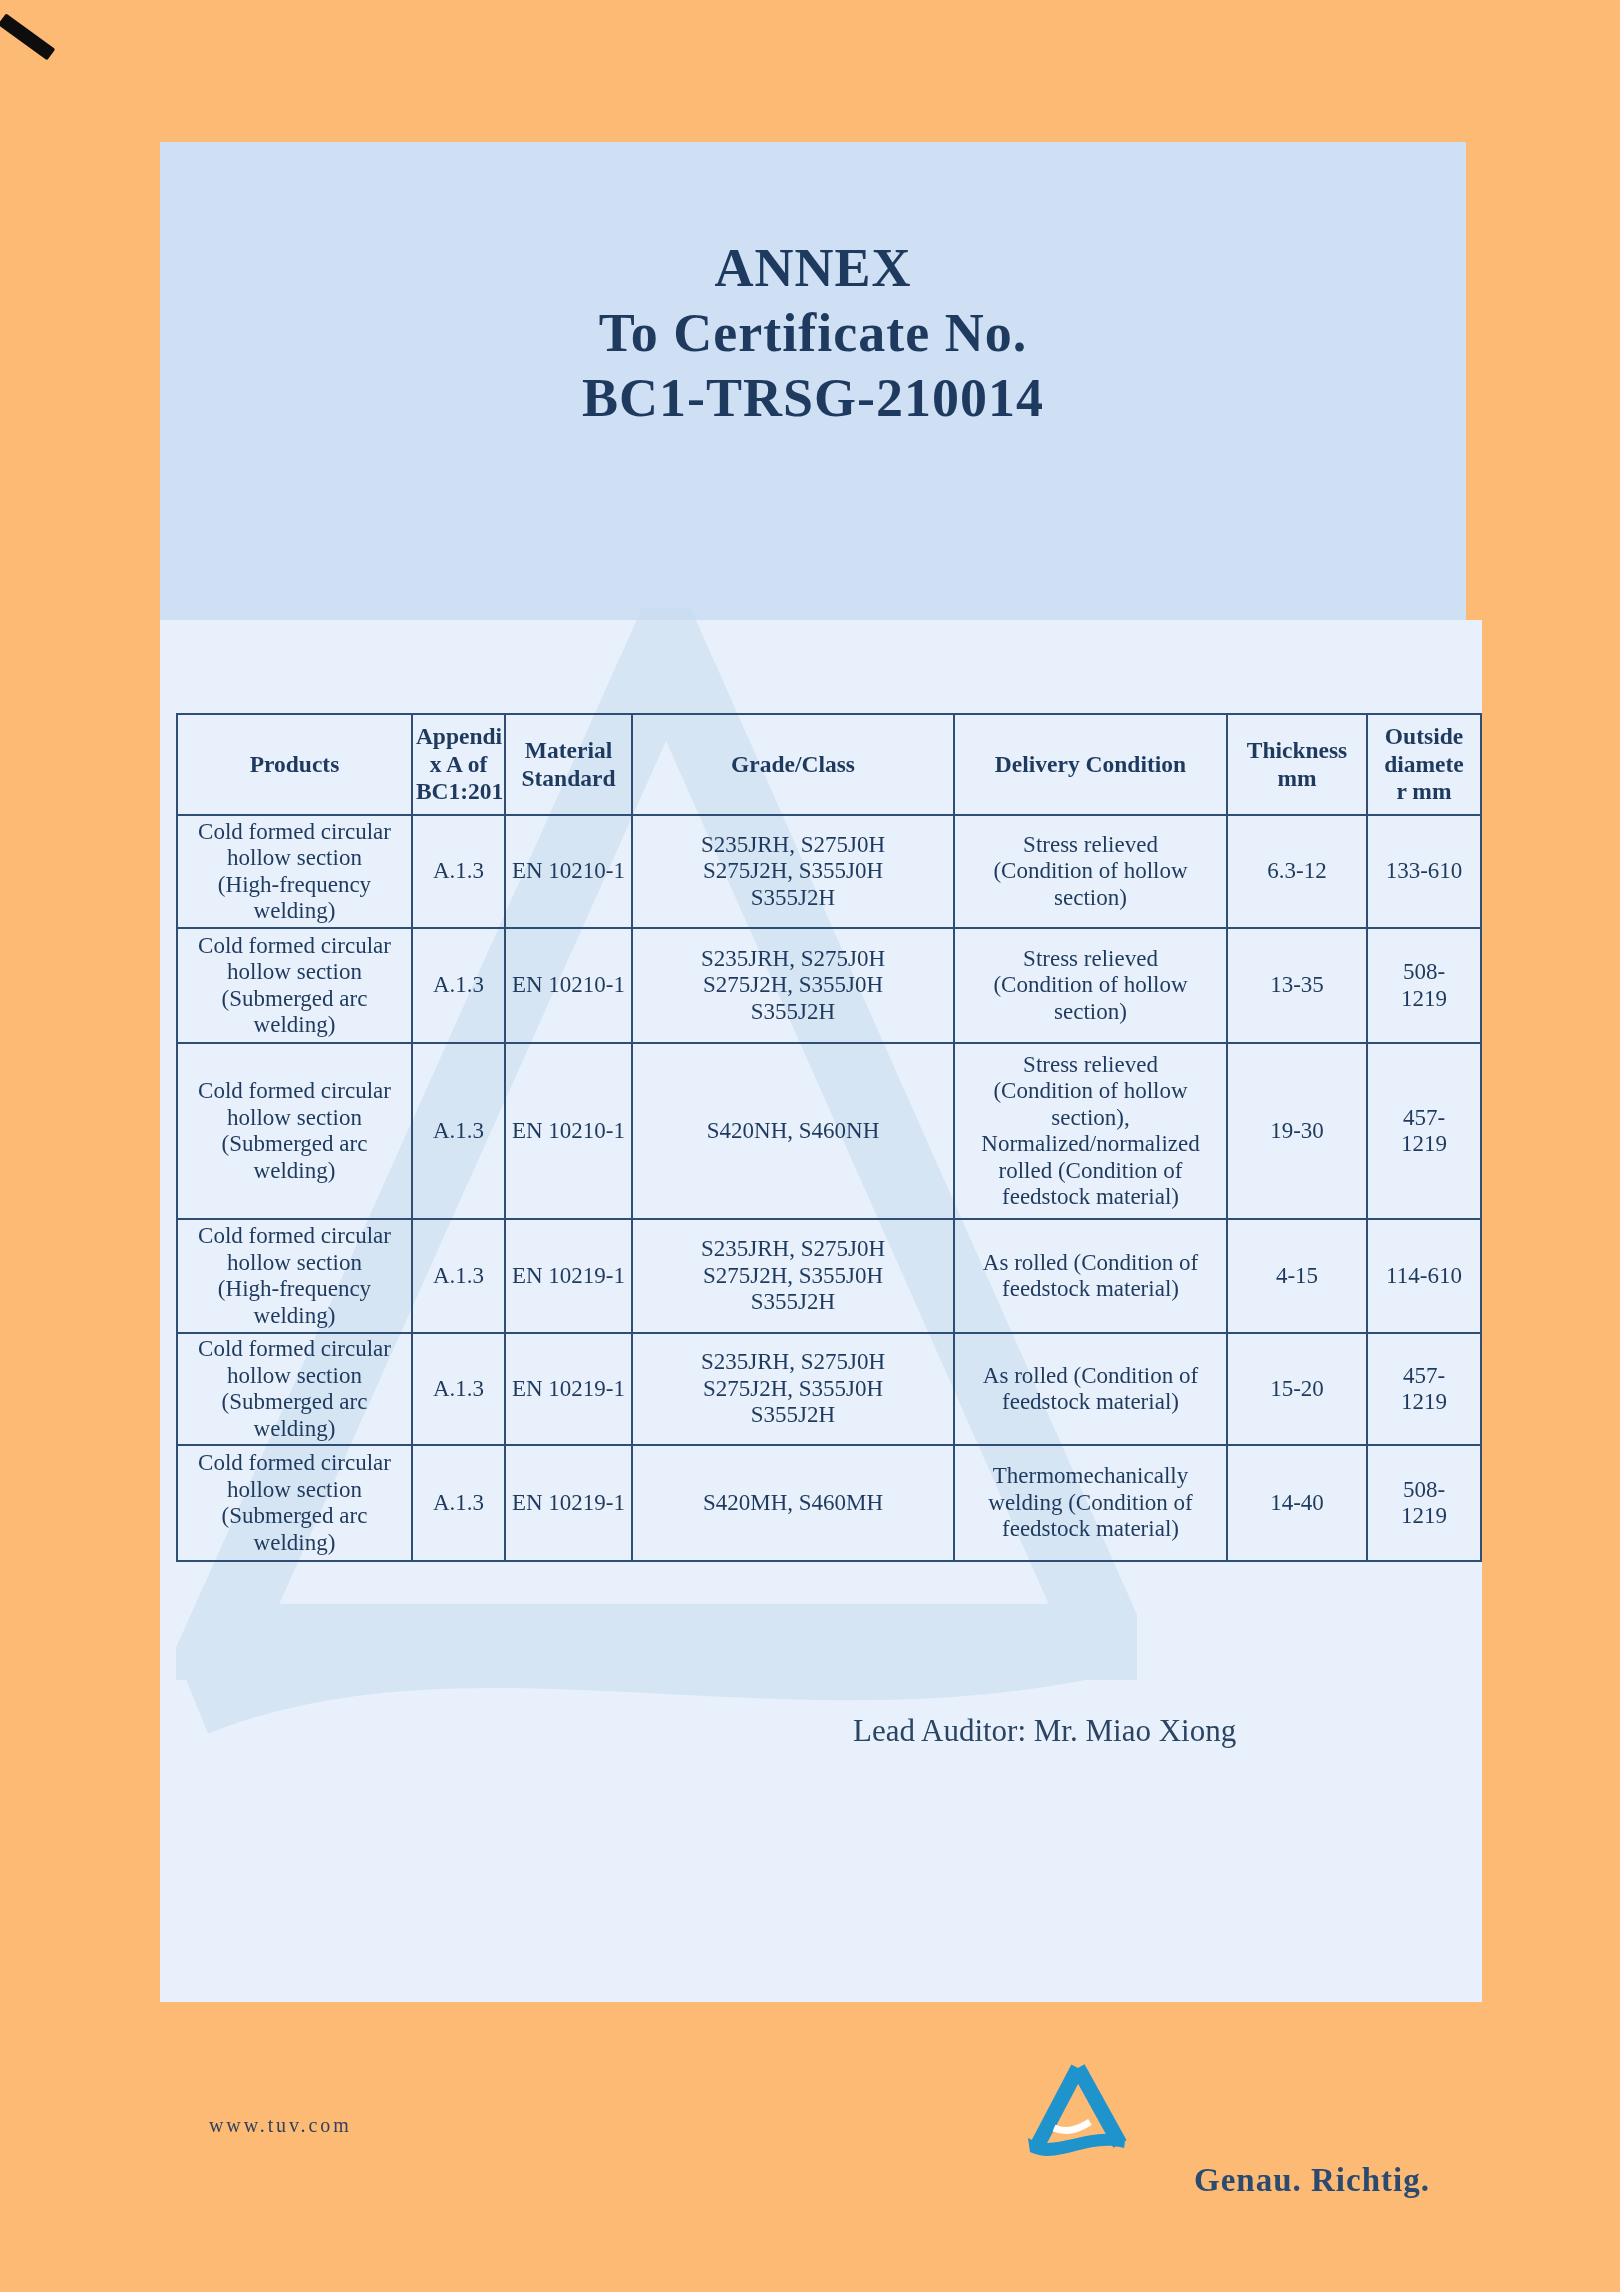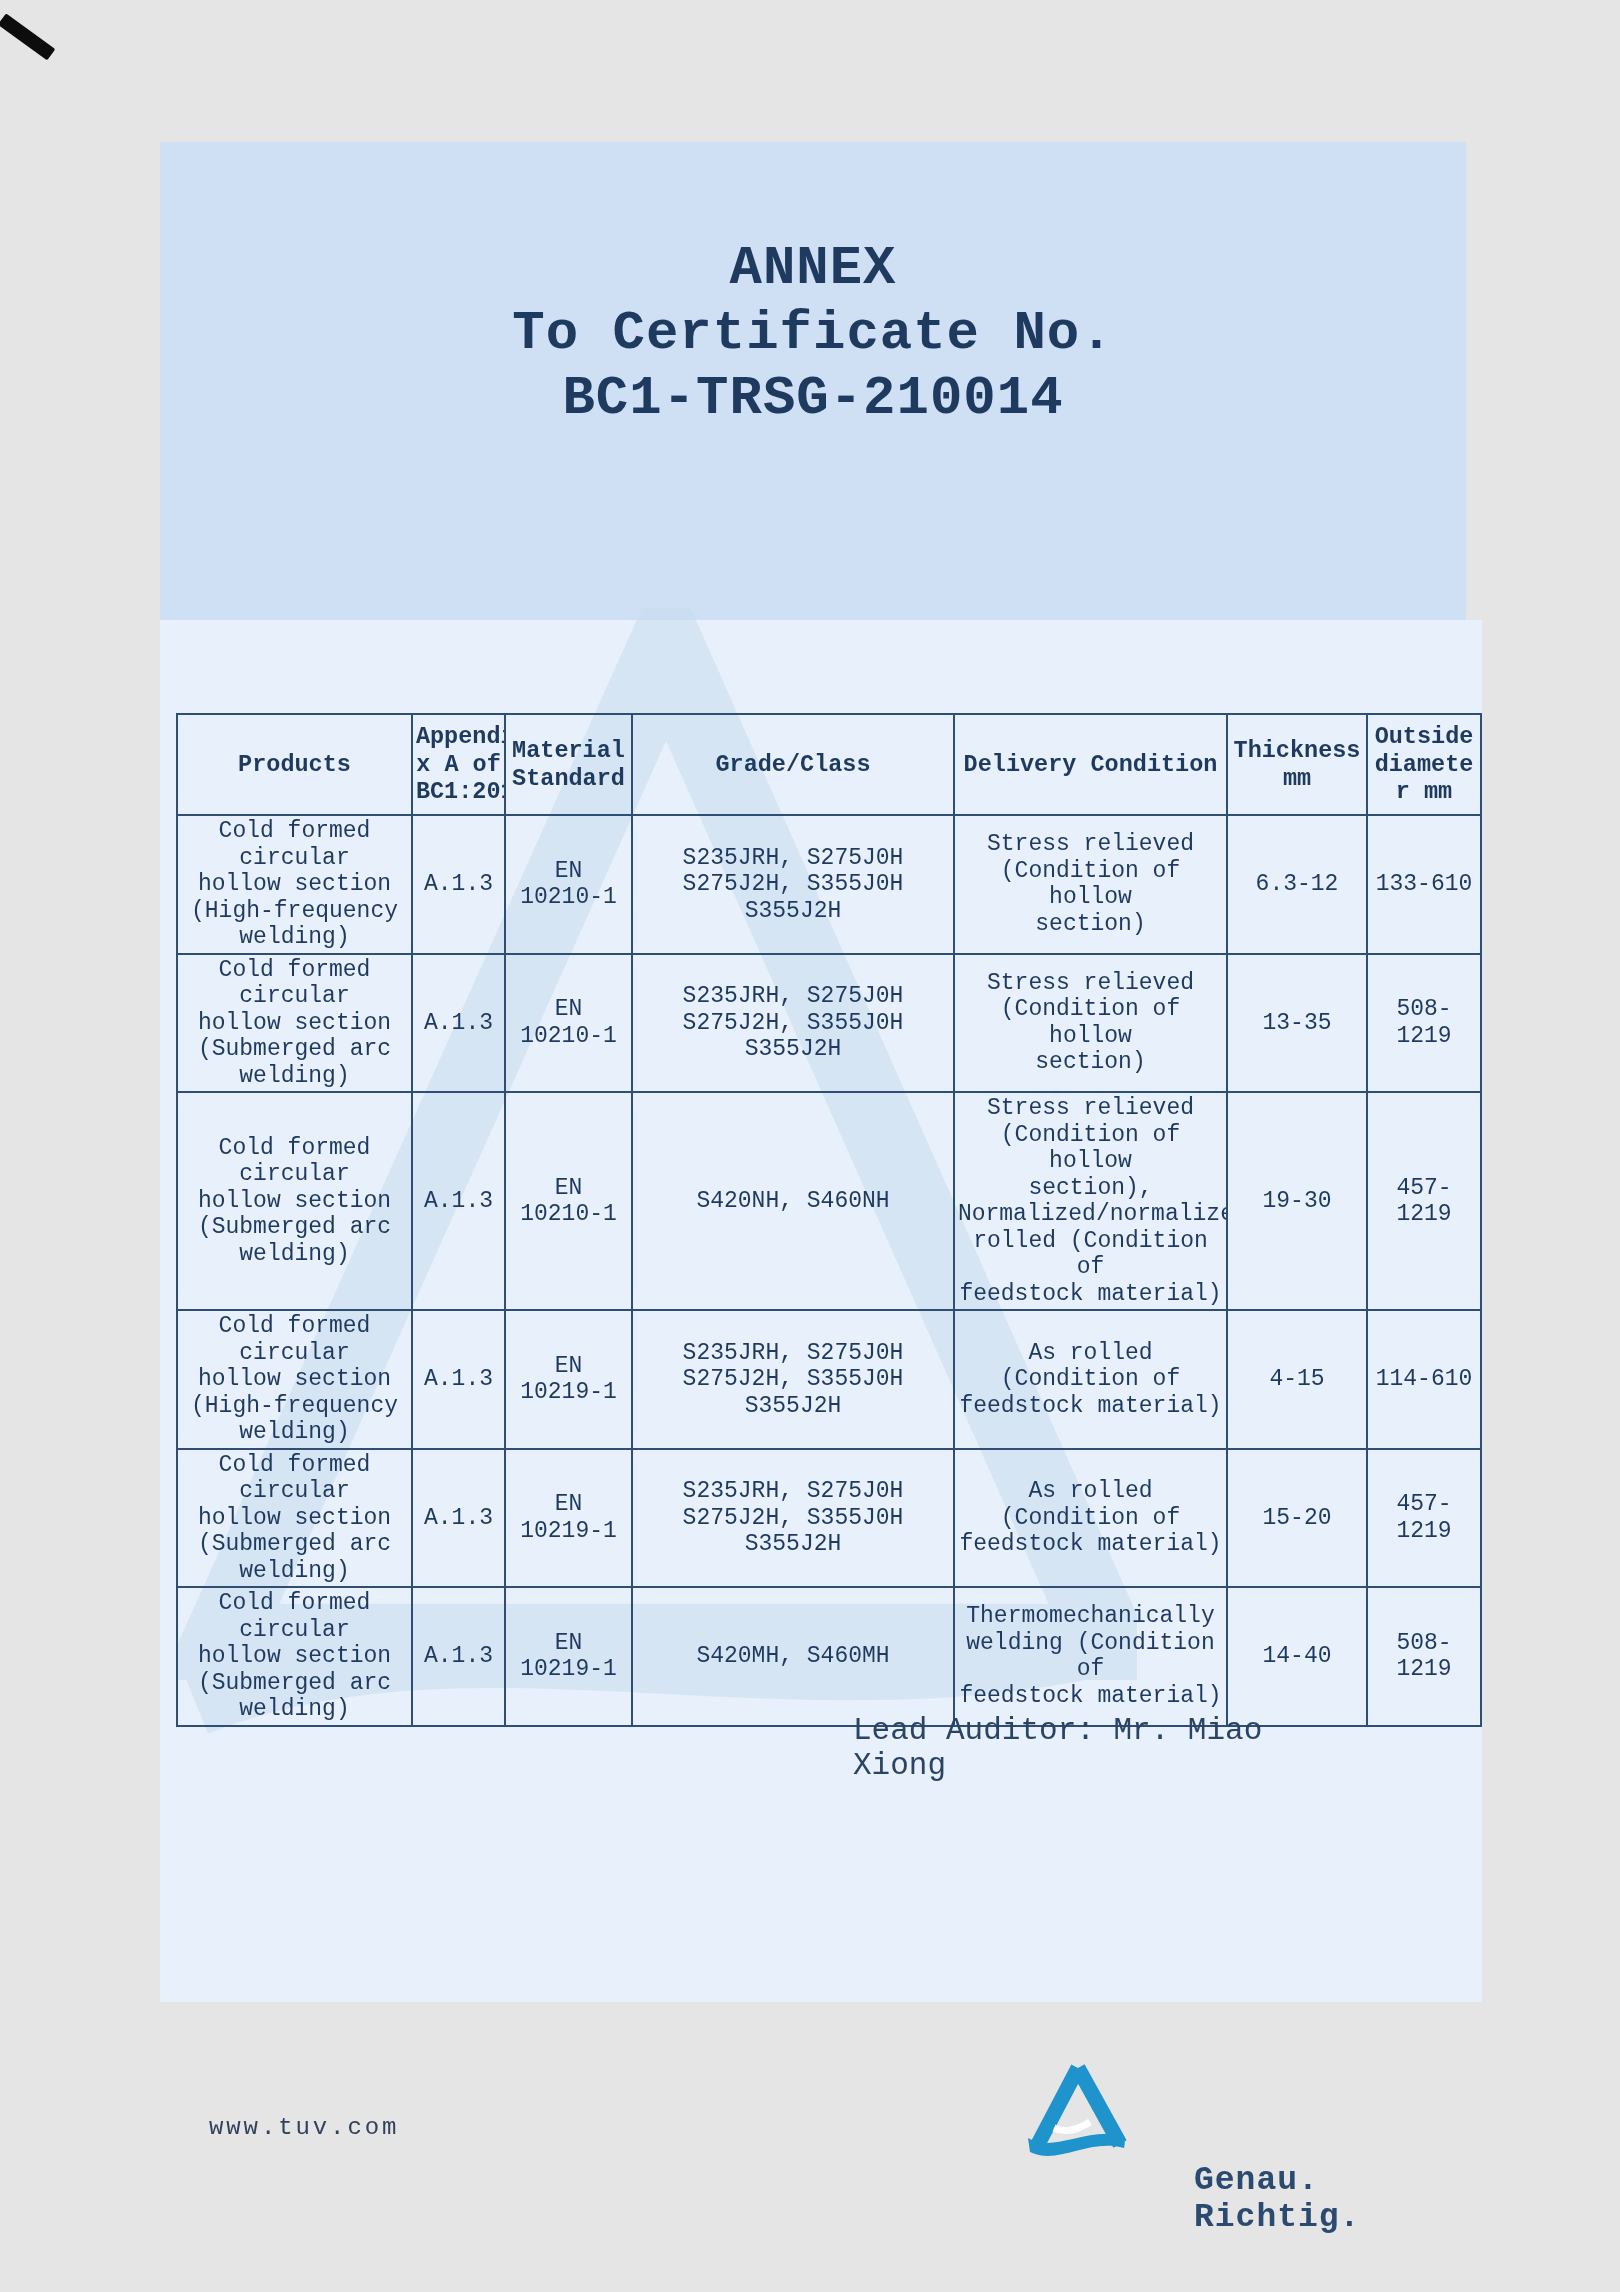--- a/index.html
+++ b/index.html
@@ -1,21 +1,21 @@
 <!DOCTYPE html>
 <html><head>
 <meta charset="utf-8">
 <style>
   html,body{margin:0;padding:0;background:#ffffff;}
   .page{
     position:relative;
     width:1620px;height:2293px;
-    background:#e5e5e5;
+    background:#fdba74;
     overflow:hidden;
-    font-family:Liberation Mono, monospace;
+    font-family:Liberation Serif, serif;
     color:#1e3a5e;
   }
   
   .corner-artifact{
     position:absolute;left:2px;top:11.8px;width:61px;height:13.7px;
     background:#0d0d0d;transform:rotate(36deg);transform-origin:left center;
     border-radius:2px;
   }
   
   .header-band{
@@ -52,21 +52,21 @@
   }
   table.cert{border:2.9px solid #2e4e74;}
   table.cert th{font-size:23.5px;line-height:27.4px;font-weight:bold;}
   table.cert td{font-size:23px;line-height:26.5px;font-weight:normal;}
   .lead-auditor{
     position:absolute;left:853px;top:1713px;width:510px;z-index:3;
     text-align:left;font-size:31px;color:#2a4464;
   }
   .website{
     position:absolute;left:209px;top:2114px;z-index:3;
-    font-size:24px;letter-spacing:2.9px;color:#33415c;
+    font-size:20px;letter-spacing:2.9px;color:#33415c;
   }
   .logo{position:absolute;left:1024px;top:2049px;width:470px;height:176px;z-index:3;}
   .logo-triangle{position:absolute;left:0;top:7.8px;width:110px;height:112px;}
   .logo-text{
     position:absolute;left:125px;top:21.6px;white-space:nowrap;
     font-size:47px;color:#1d3e63;
   }
   .logo-text .bold{font-weight:bold;letter-spacing:1px;}
   .logo-text .reg{font-size:20.6px;vertical-align:29px;}
   .logo-tagline{

